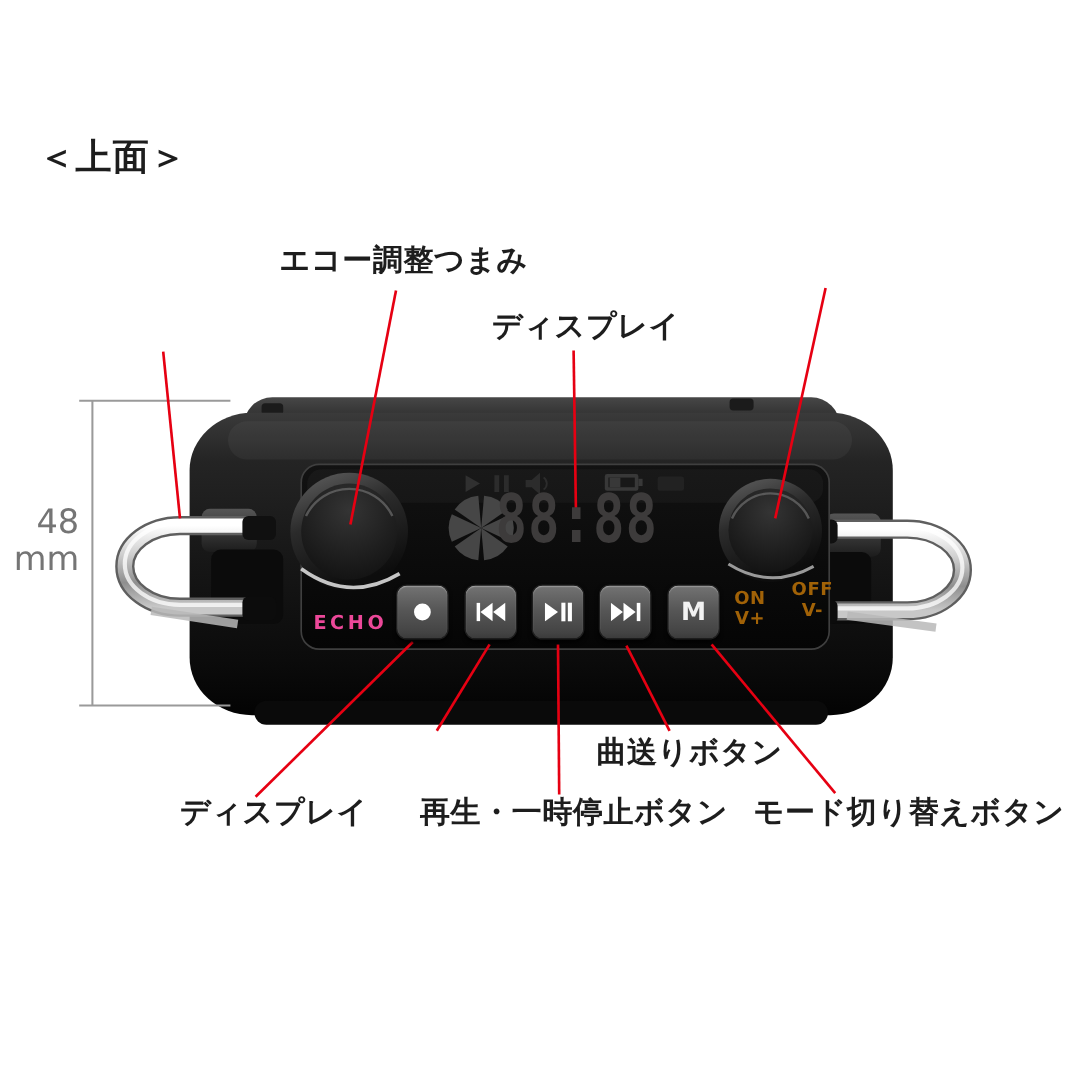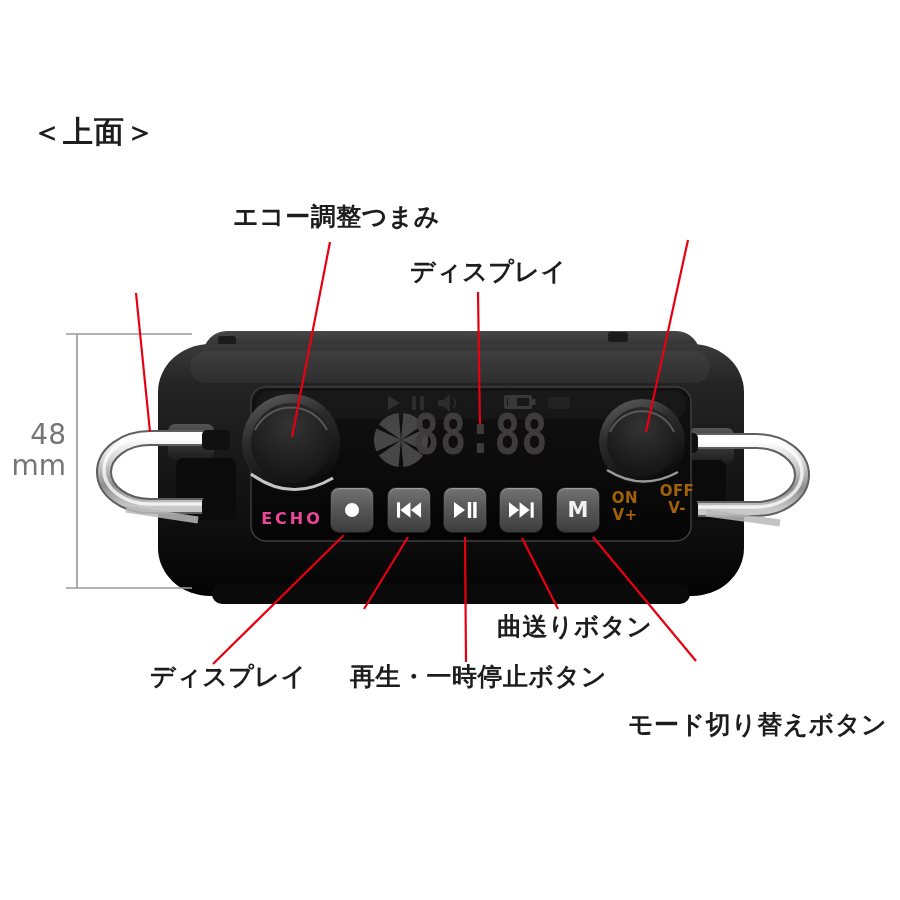--- a/index.html
+++ b/index.html
@@ -186,21 +186,21 @@
   </div>
 
   <div class="lbl dim" style="left:4px;top:419px;">
     <span>48</span><br>
     <span>mm</span>
   </div>
 
   <div class="lbl" style="left:497px;top:611px;">曲送りボタン</div>
   <div class="lbl" style="left:150px;top:661px;">ディスプレイ</div>
   <div class="lbl" style="left:350px;top:661px;">再生・一時停止ボタン</div>
-  <div class="lbl" style="left:628px;top:661px;margin-top:48px;">モード切り替えボタン</div>
+  <div class="lbl" style="left:628px;top:661px;">モード切り替えボタン</div>
 
   <div class="devtext echo" style="left:259px;top:509px;width:66px;">ECHO</div>
   <div class="devtext onoff" style="left:602px;top:490px;width:46px;">
     <span>ON</span><br>
     <span>V+</span>
   </div>
   <div class="devtext onoff" style="left:651px;top:483px;width:52px;text-align:center;">
     <span>OFF</span><br>
     <span>V-</span>
   </div>

